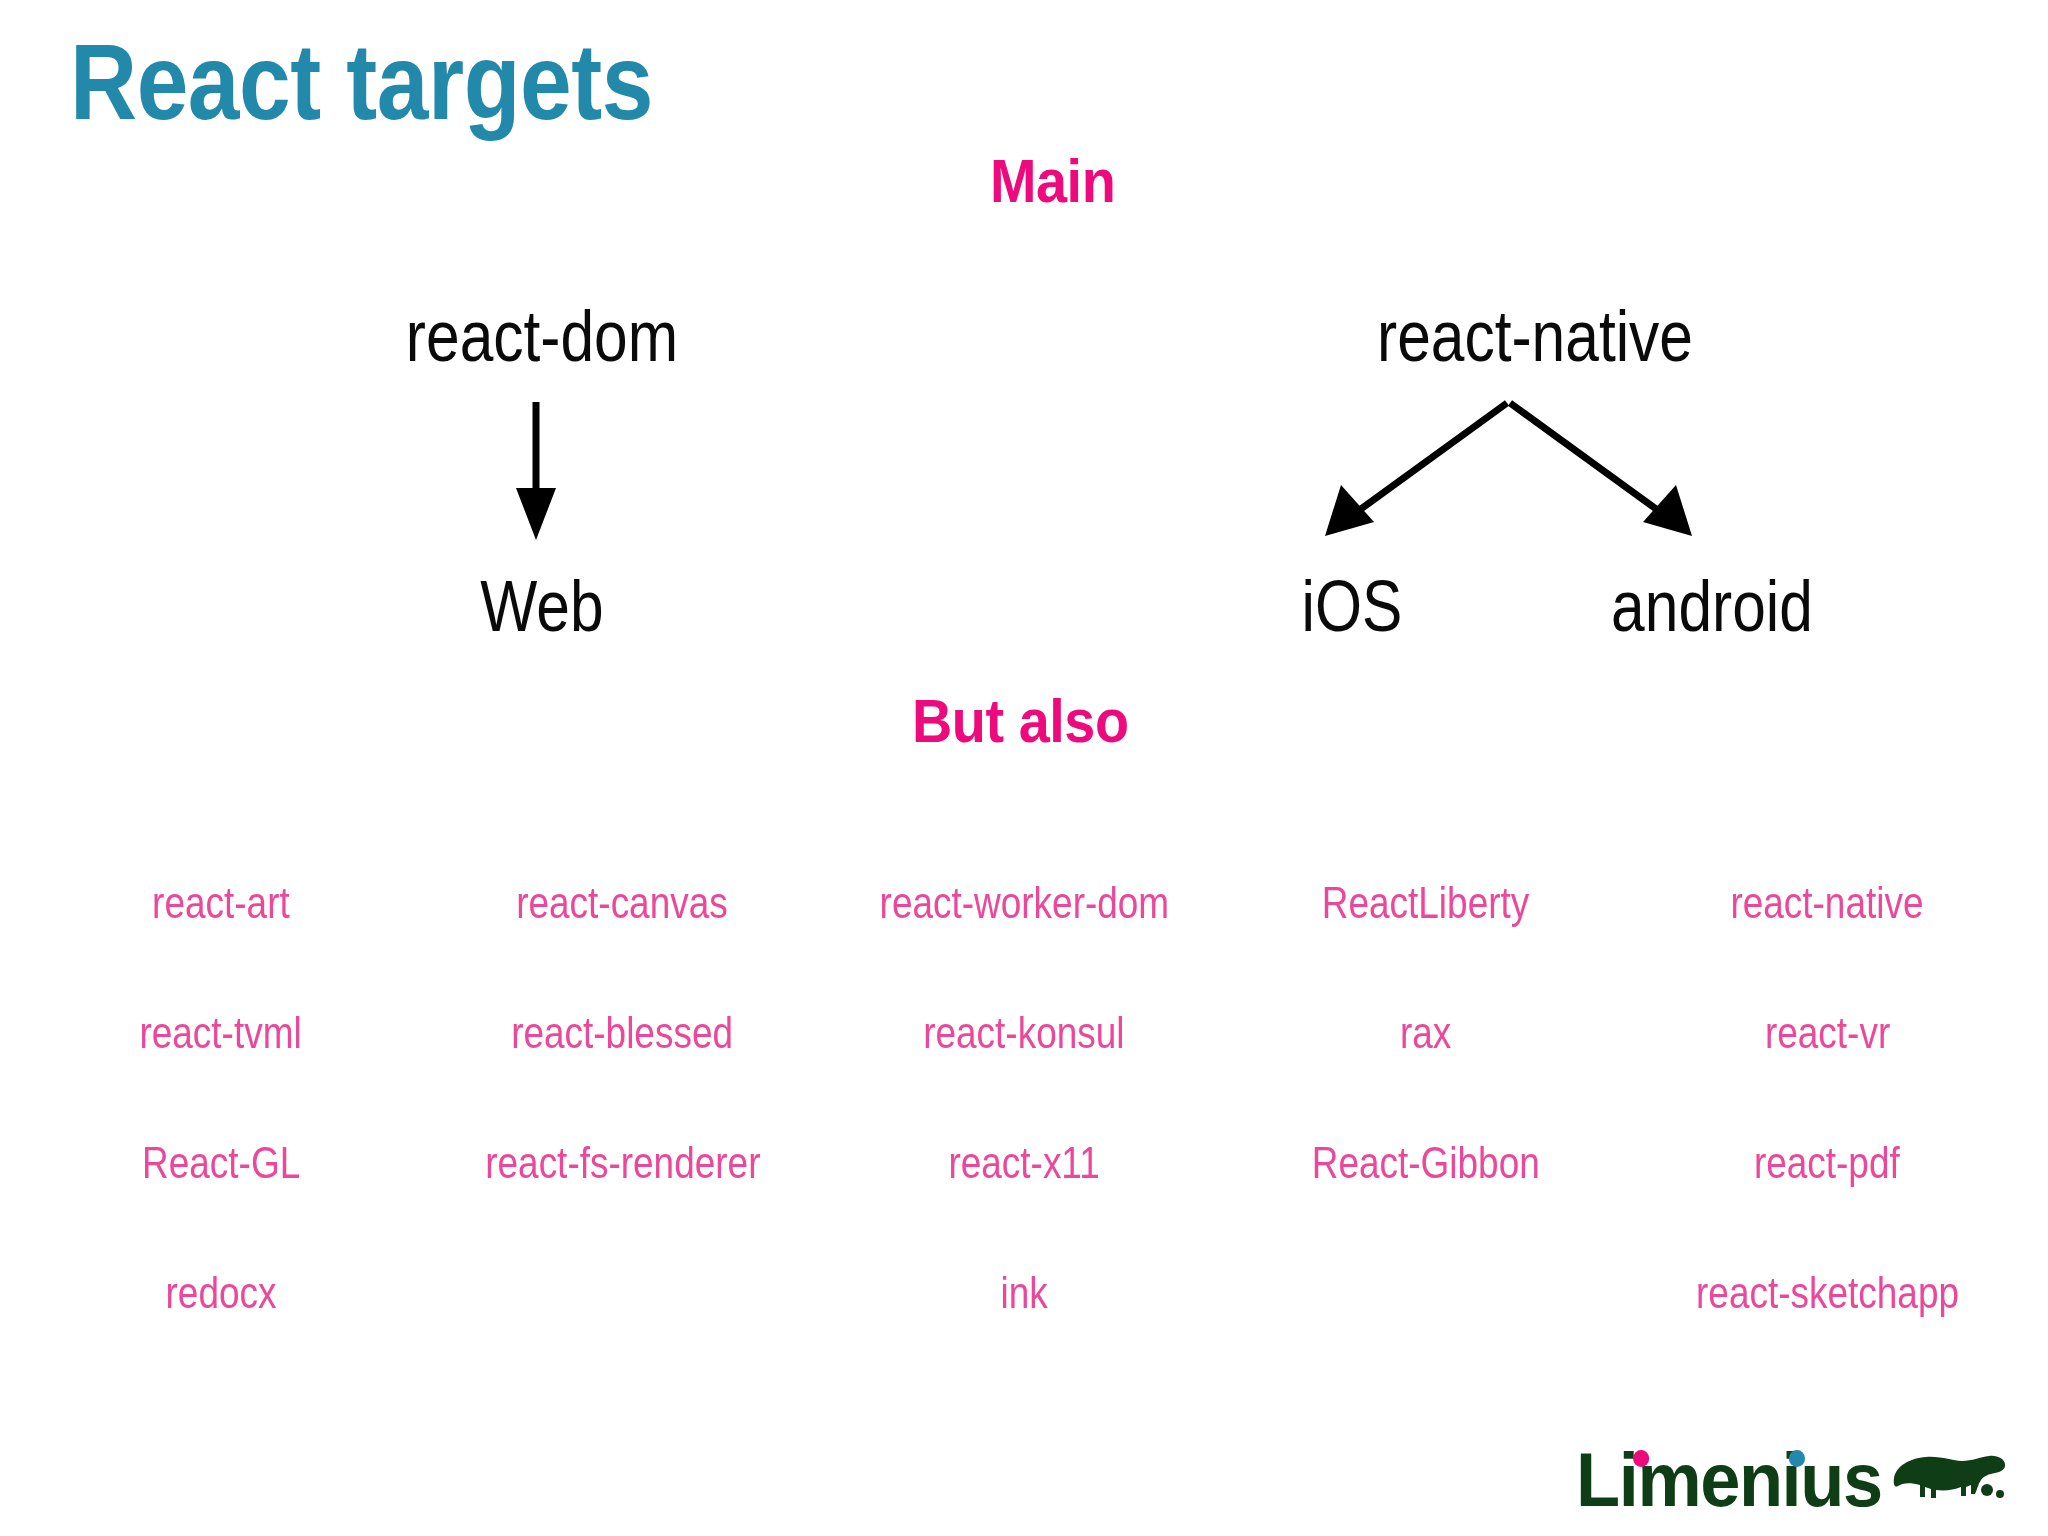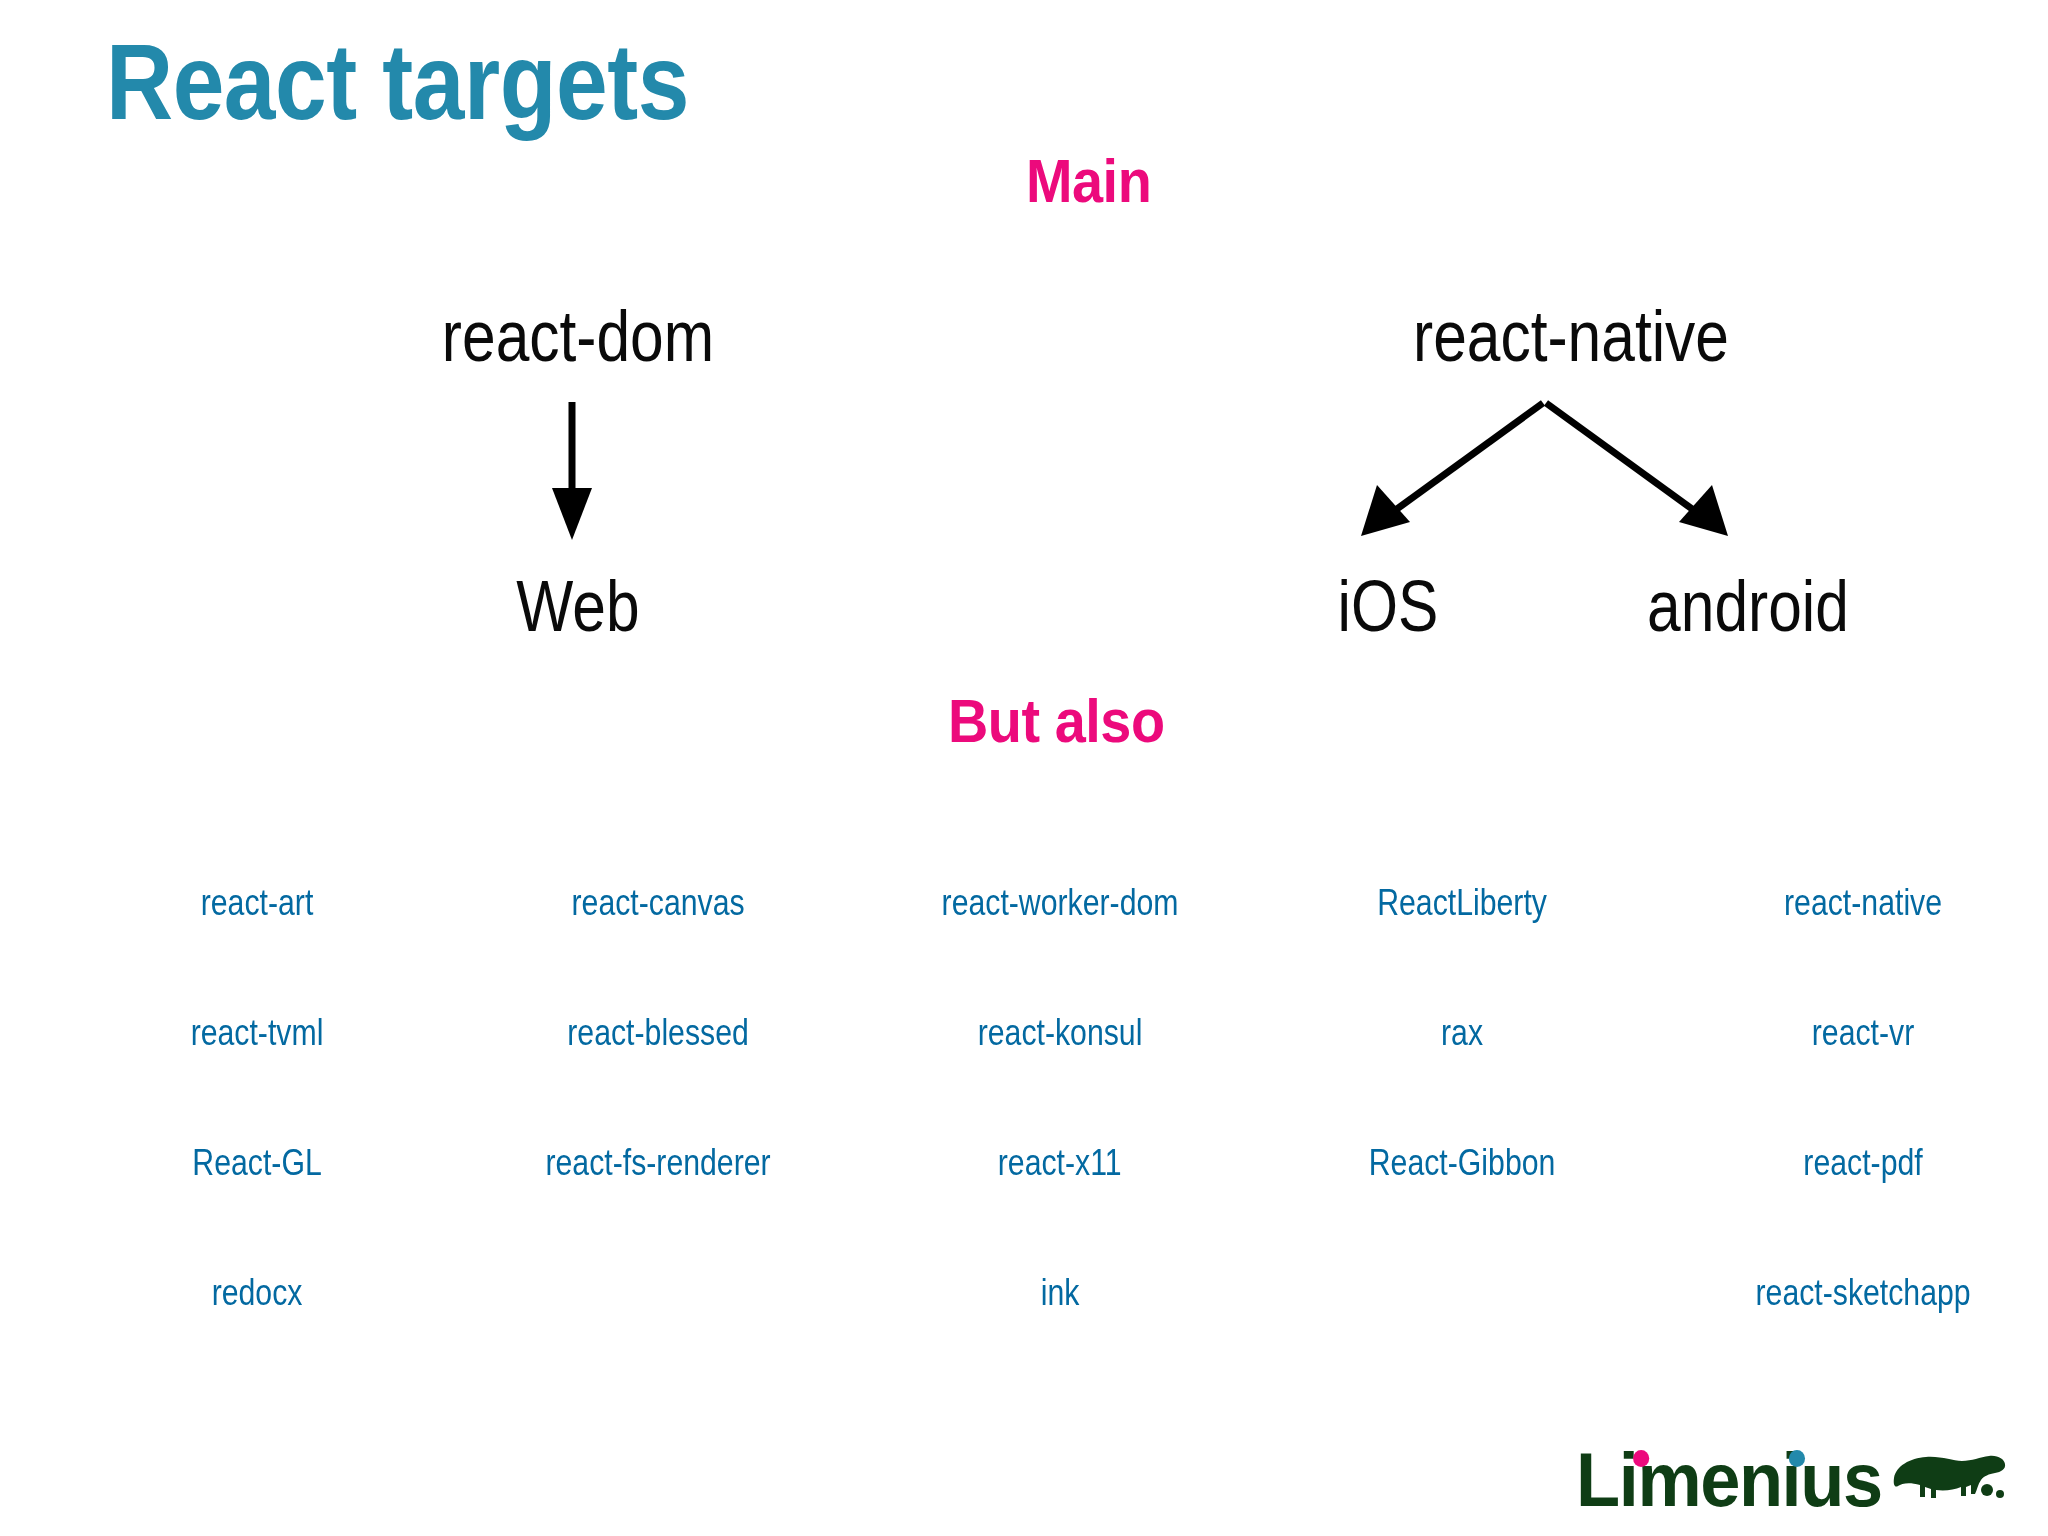--- a/index.html
+++ b/index.html
@@ -13,21 +13,20 @@
     position: relative;
     overflow: hidden;
     font-family: "Liberation Sans", "DejaVu Sans", sans-serif;
     -webkit-font-smoothing: antialiased;
   }
 
   .slide {
     position: absolute;
     inset: 0;
     background: #ffffff;
-    margin-left: 36px;
   }
 
   
   .heading {
     position: absolute;
     font-family: "Liberation Sans Narrow", "Liberation Sans", "DejaVu Sans", sans-serif;
     font-weight: bold;
     white-space: nowrap;
     line-height: 1;
     letter-spacing: -0.5px;
@@ -101,22 +100,22 @@
     row-gap: 0px;
     column-gap: 0px;
   }
 
   .pkg-cell {
     height: 130px;
     display: flex;
     align-items: center;
     justify-content: center;
     font-family: "Liberation Sans Narrow", "Liberation Sans", "DejaVu Sans", sans-serif;
-    font-size: 36px;
-    color: #0369a1;
+    font-size: 44px;
+    color: #ec4899;
     white-space: nowrap;
     line-height: 1;
   }
   .pkg-cell > span {
     display: inline-block;
     transform: scaleX(0.84);
   }
   .pkg-cell.empty > span { visibility: hidden; }
 
   

